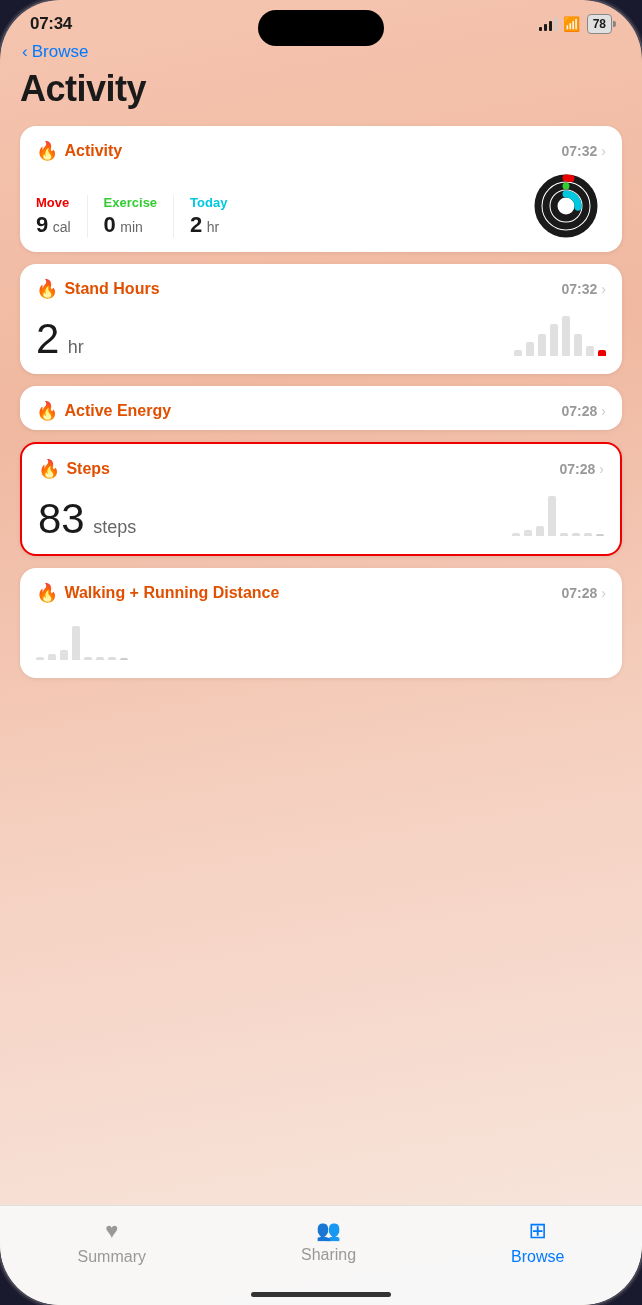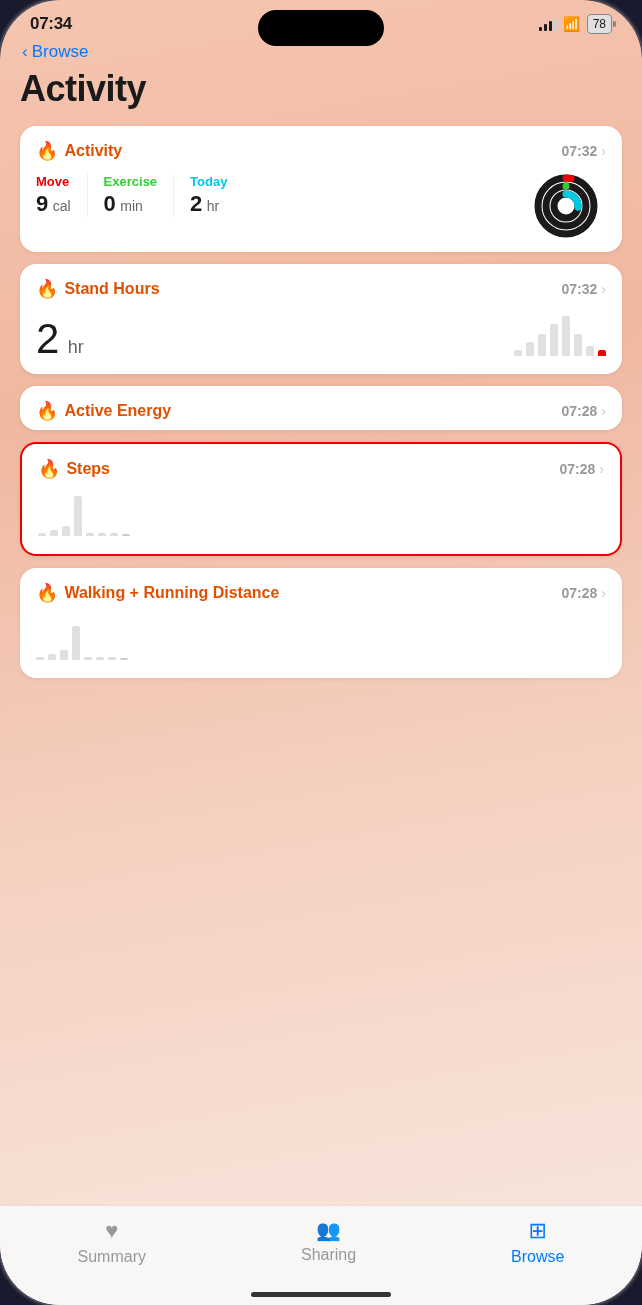--- a/index.html
+++ b/index.html
@@ -83,21 +83,21 @@
       color: #1a1a1a;
     }
 
     .battery-icon {
       display: flex;
       align-items: center;
       background: #e0e0e0;
       border-radius: 4px;
       padding: 2px 5px;
       font-size: 12px;
-      font-weight: 400;
+      font-weight: 700;
       color: #1a1a1a;
       border: 1.5px solid #888;
       position: relative;
     }
 
     .battery-icon::after {
       content: '';
       position: absolute;
       right: -5px;
       top: 50%;
@@ -199,21 +199,21 @@
 
     .chevron-icon {
       color: #ccc;
       font-size: 14px;
     }
 
     
     .activity-card-body {
       padding: 4px 24px 14px 16px;
       display: flex;
-      align-items: flex-start;
+      align-items: flex-end;
       justify-content: space-between;
     }
 
     .activity-metrics {
       display: flex;
       gap: 0;
     }
 
     .metric-item {
       padding-right: 16px;
@@ -481,20 +481,24 @@
           <div class="card-title-row">
             <span class="fire-icon">🔥</span>
             <span class="card-title">Steps</span>
           </div>
           <div class="card-time-row">
             <span class="card-time">07:28</span>
             <span class="chevron-icon">›</span>
           </div>
         </div>
         <div class="metric-card-body">
+          <div>
+            <span class="big-value">83</span>
+            <span class="big-unit">steps</span>
+          </div>
           <div class="mini-chart">
             <div class="mini-bar" style="height:3px"></div>
             <div class="mini-bar" style="height:6px"></div>
             <div class="mini-bar" style="height:10px"></div>
             <div class="mini-bar" style="height:40px"></div>
             <div class="mini-bar" style="height:3px; background:#ddd"></div>
             <div class="mini-bar" style="height:3px; background:#ddd"></div>
             <div class="mini-bar" style="height:3px; background:#ddd"></div>
             <div class="mini-bar" style="height:2px; background:#ccc;"></div>
           </div>

